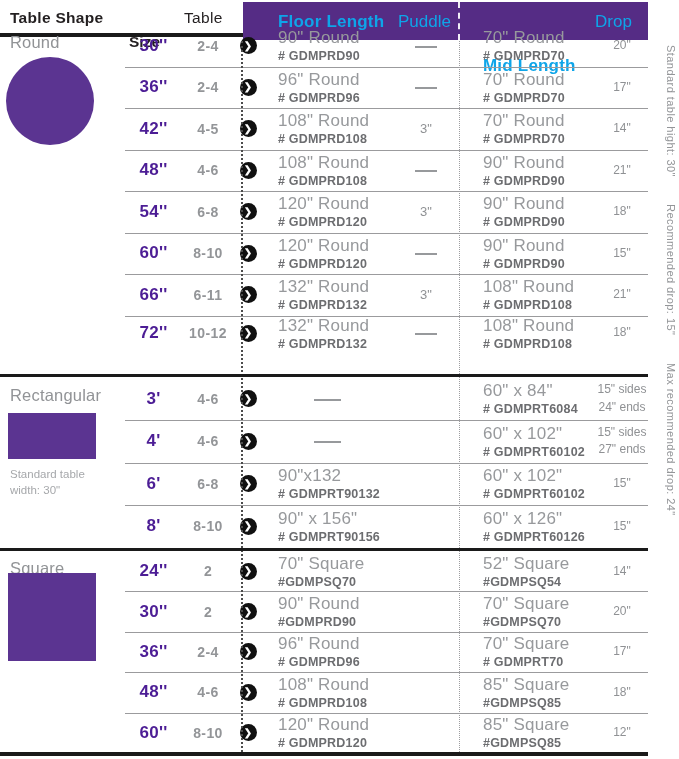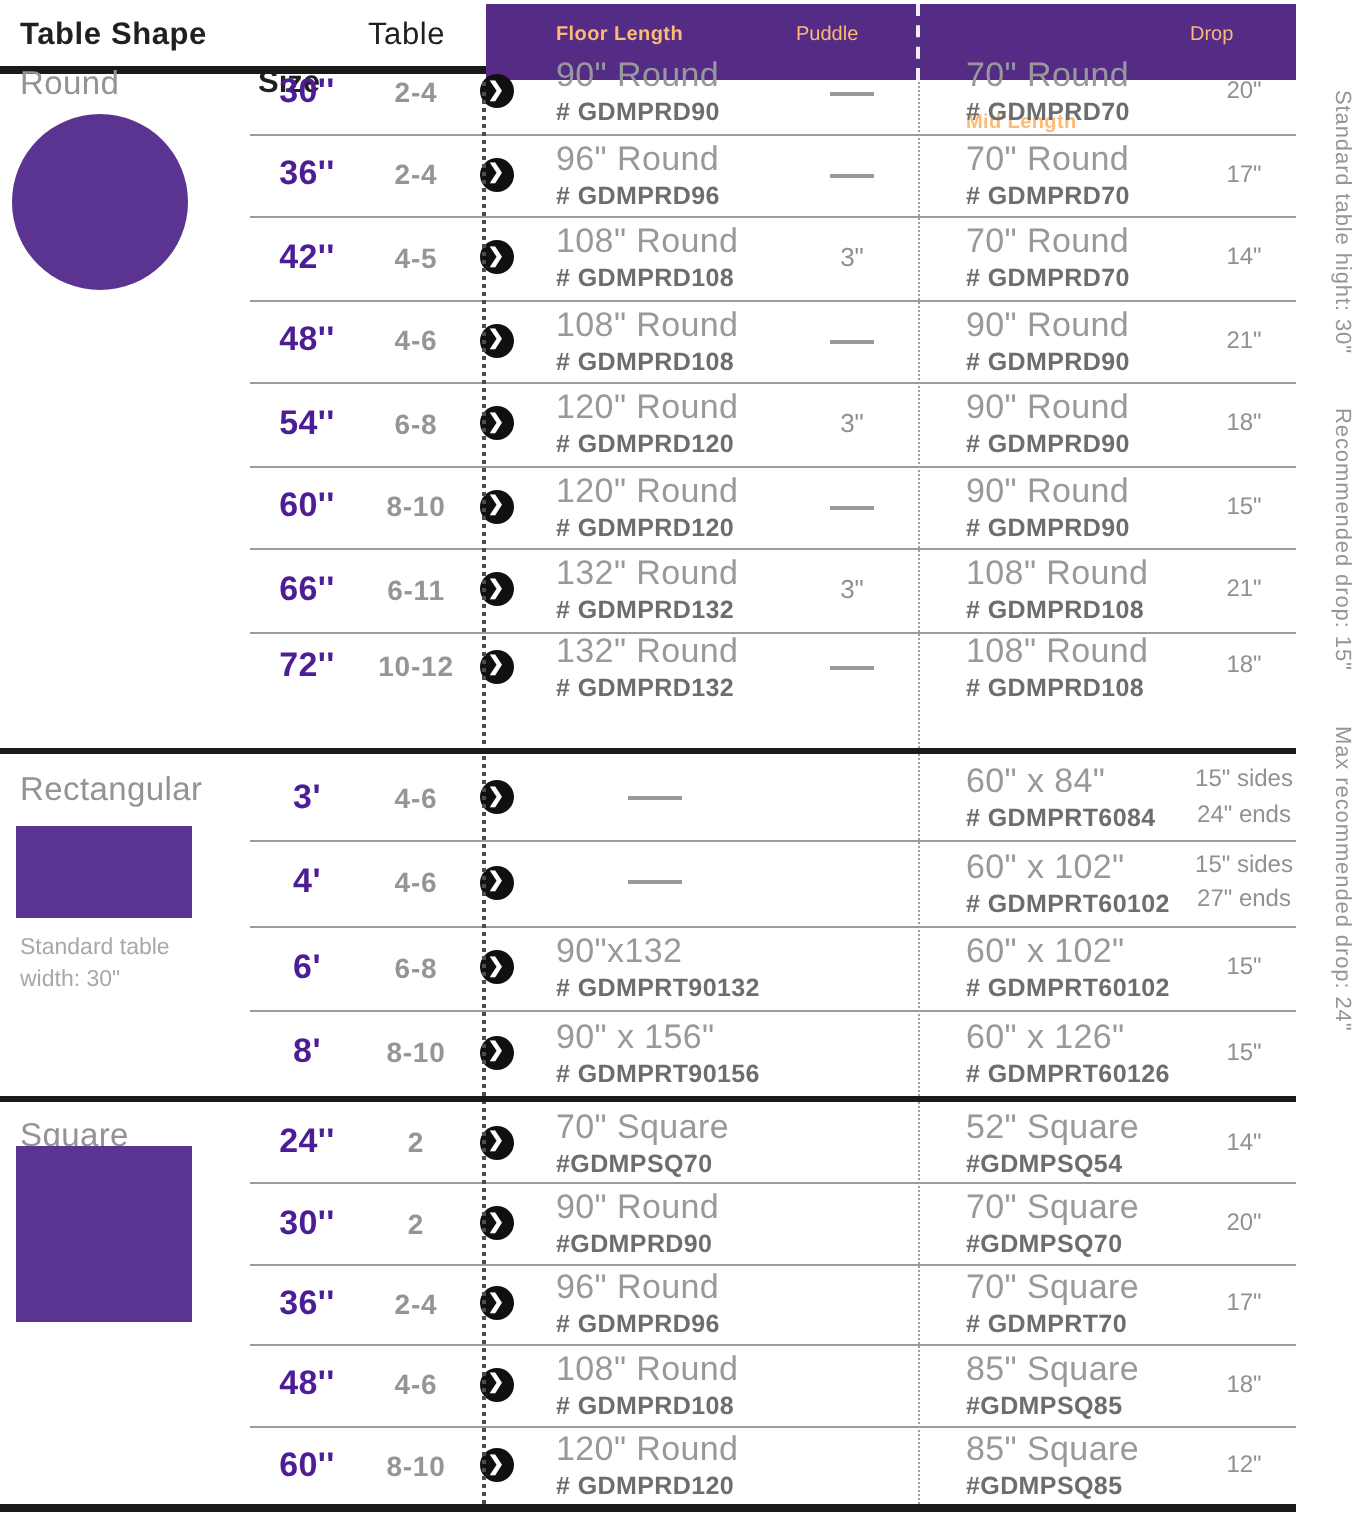--- a/index.html
+++ b/index.html
@@ -18,21 +18,21 @@
   .hdr-left .h { position: absolute; top: 9px; font-size: 15.5px; color: #231f20; }
   .h-shape { left: 10px; font-weight: bold; letter-spacing: .3px; }
   .h-size  { left: 129px; font-weight: bold; margin-top: 24px; }
   .h-seats { left: 184px; color: #939598; letter-spacing: .3px; }
   .hdr-black-line { position: absolute; left: 0; top: 33px; width: 243px; height: 4px; background: #1a1a1a; }
 
   .banner {
     position: absolute; left: 243px; top: 2px; width: 405px; height: 38px;
     background: var(--header-purple, #552c85);
   }
-  .banner .b { position: absolute; top: 10px; color: #fdba74; font-size: 10px; }
+  .banner .b { position: absolute; top: 10px; color: #0ea5e9; font-size: 17px; }
   .b-floor { left: 35px;  font-weight: bold; letter-spacing: .2px; }
   .b-puddle{ left: 155px; }
   .b-mid   { left: 240px; font-weight: bold; letter-spacing: .2px; margin-top: 44px; }
   .b-drop  { left: 352px; }
   .banner-dash { position: absolute; left: 215px; top: 0; height: 38px; width: 0; border-left: 2px dashed rgba(255,255,255,.92); }
 
   
   #table-body { position: absolute; left: 0; top: 0; width: 648px; }
   .section { position: absolute; left: 0; width: 648px; }
   .sec-round  { top: 25px; }

